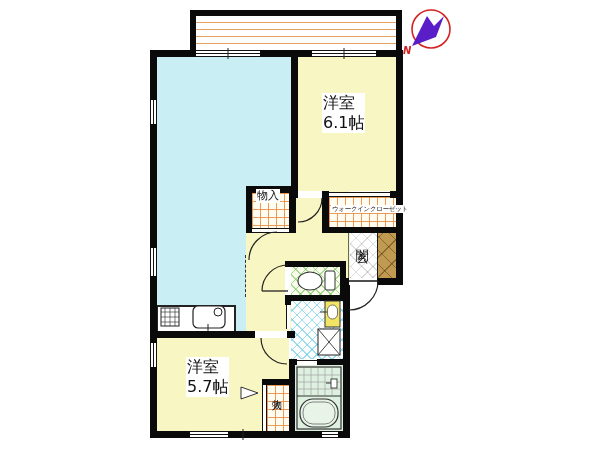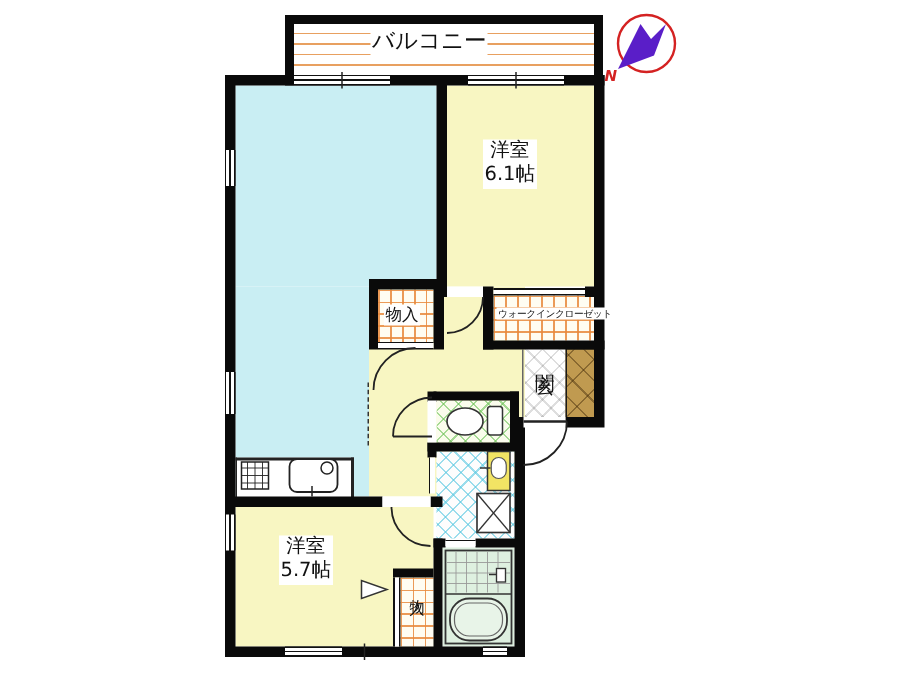--- a/index.html
+++ b/index.html
@@ -27,21 +27,21 @@
     background-image:repeating-linear-gradient(to bottom, transparent 0 6px, var(--balcony-stripe) 6px 7px);}
   .shoebox{background-color:var(--shoe-cabinet);border:1px solid #1a1a1a;
     background-image:repeating-linear-gradient(45deg, rgba(70,45,10,.45) 0 1px, transparent 1px 10px),
                      repeating-linear-gradient(-45deg, rgba(70,45,10,.45) 0 1px, transparent 1px 14px);}
   .win-h{position:absolute;background:linear-gradient(to bottom,#111 0 1px,#fff 1px 3px,#111 3px 4px,#fff 4px 6px,#111 6px 7px);}
   .win-v{position:absolute;background:linear-gradient(to right,#111 0 1px,#fff 1px 3px,#111 3px 4px,#fff 4px 6px,#111 6px 7px);}
   .sld-h{position:absolute;background:linear-gradient(to bottom,#111 0 1px,#fff 1px 4px,#111 4px 5px);}
   .sld-v{position:absolute;background:linear-gradient(to right,#111 0 1px,#fff 1px 4px,#111 4px 5px);}
   .gap{position:absolute;background:#fff;}
   .label{position:absolute;background:#fff;color:#111;line-height:1.25;text-align:left;padding:0 1px;}
-  .f16{font-size:13px;text-align:center;}
+  .f16{font-size:16px;}
   .f15{font-size:15px;}
   .f11{font-size:11px;}
   .f10{font-size:10px;}
   .f13{font-size:13px;}
   .f65{font-size:6.5px;letter-spacing:-0.3px;}
   .vert{writing-mode:vertical-rl;text-orientation:upright;line-height:1.05;}
   .counter{position:absolute;background:#fff;border-top:2px solid #222;border-right:2px solid #222;border-left:1px solid #222;border-bottom:1px solid #aaa;}
   .dash{position:absolute;border-left:1.5px dashed #333;}
   .stepline{position:absolute;background:#666;}
   #overlay{position:absolute;left:0;top:0;pointer-events:none;}
@@ -172,26 +172,25 @@
 
     <polygon points="241,387 241,399 258,393" fill="#fff" stroke="#333" stroke-width="1"></polygon>
 
     <g>
       <circle cx="431" cy="29" r="19" fill="none" style="stroke:var(--compass-ring)" stroke-width="1.6"></circle>
       <polygon points="412,46 427,16 434,26 444,16 436,37" style="fill:var(--compass-needle)"></polygon>
       <text id="compass-n" x="403" y="54" font-size="10" font-weight="bold" font-style="italic" style="fill:var(--compass-ring)" font-family="DejaVu Sans, sans-serif">N</text>
     </g>
   </svg>
 
-  <div class="label f15" style="left:247px;top:18px;">バルコニー</div>
   <div class="label f16" style="left:322px;top:93px;">
     <div>洋室</div>
     <div>6.1帖</div>
   </div>
   <div class="label f16" style="left:186px;top:357px;">
     <div>洋室</div>
     <div>5.7帖</div>
   </div>
-  <div class="label f11" style="left:256px;top:203px;">物入</div>
+  <div class="label f11" style="left:256px;top:189px;">物入</div>
   <div class="label f65" style="left:331px;top:205px;">ウォークインクローゼット</div>
   <div class="label f13 vert" style="left:354px;top:239px;">玄関</div>
   <div class="label f10 vert" style="left:270px;top:392px;">物入</div>
 </div>
 
 </body></html>

